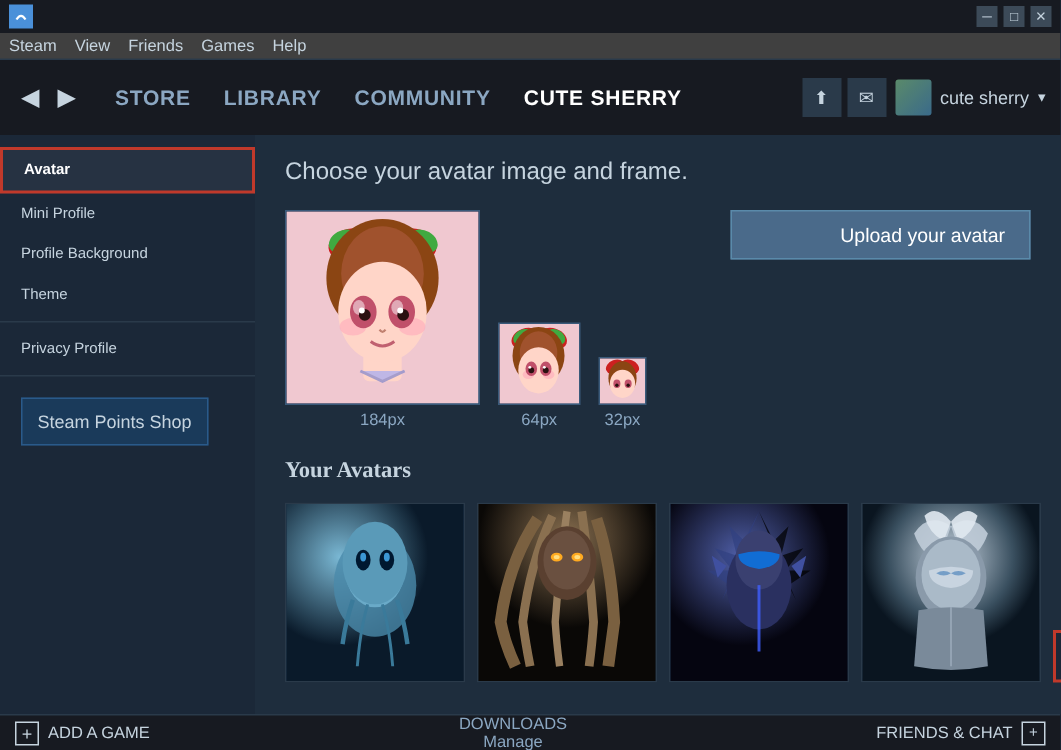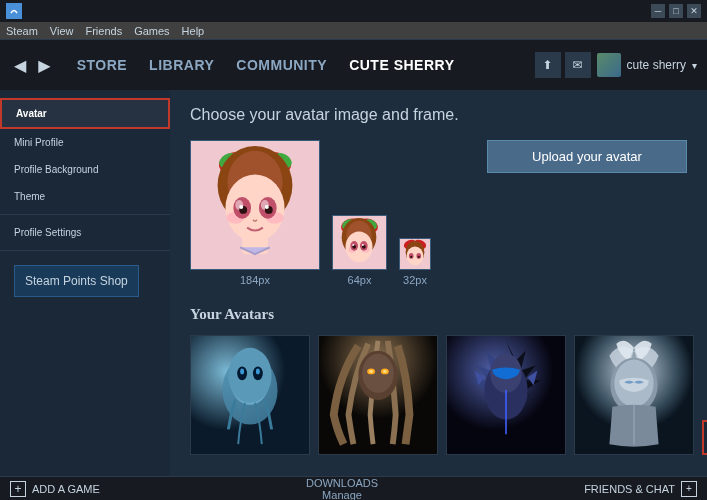--- a/index.html
+++ b/index.html
@@ -252,21 +252,21 @@
       min-width: 200px;
     }
     .upload-btn {
       background: #4a6a8a;
       border: 1px solid #5a8aaa;
       color: #ffffff;
       padding: 8px 16px;
       cursor: pointer;
       font-size: 13px;
       width: 100%;
-      text-align: center;
+      text-align: right;
       display: block;
       margin-bottom: 8px;
     }
     .upload-desc {
       color: #8ba7c2;
       font-size: 11px;
       line-height: 1.5;
     }
 
     
@@ -422,21 +422,21 @@
 </div>
 
 <div class="main-layout">
 
   <div class="sidebar">
     <div class="sidebar-item active">Avatar</div>
     <div class="sidebar-item">Mini Profile</div>
     <div class="sidebar-item">Profile Background</div>
     <div class="sidebar-item">Theme</div>
     <div class="sidebar-divider"></div>
-    <div class="sidebar-item">Profile Settings</div>
+    <div class="sidebar-item">Privacy Profile</div>
     <div class="sidebar-divider"></div>
     <button class="sidebar-points-btn">Steam Points Shop</button>
   </div>
 
   <div class="content">
     <div class="page-title">Choose your avatar image and frame.</div>
 
     <div class="avatar-section">
       <div class="avatar-previews">
 

